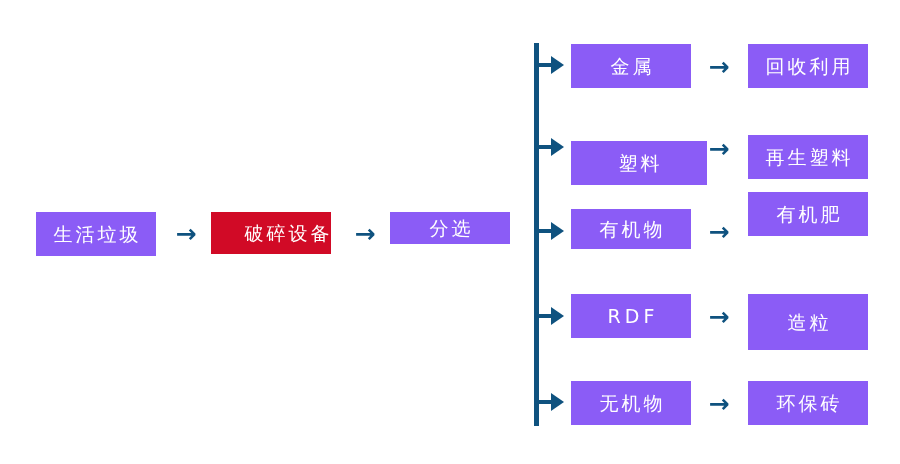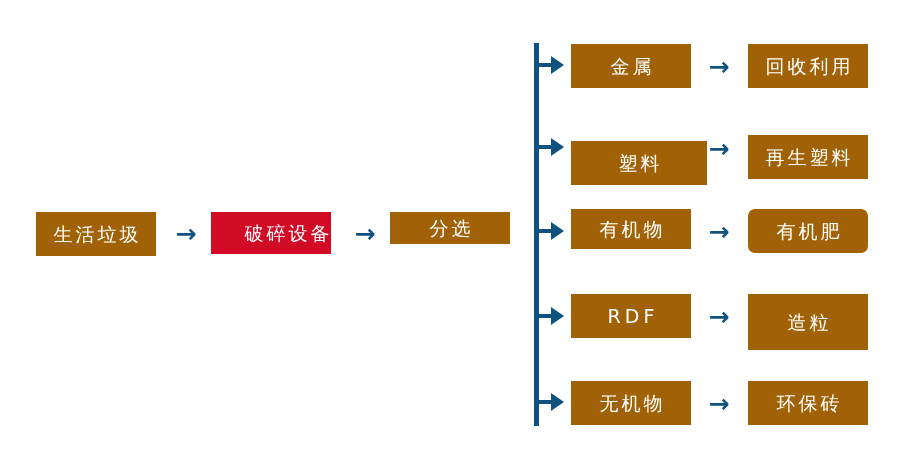--- a/index.html
+++ b/index.html
@@ -29,21 +29,21 @@
     justify-content: center;
     box-sizing: border-box;
     color: #ffffff;
     font-size: 19px;
     letter-spacing: 3px;
     text-indent: 3px;
     line-height: 1;
     white-space: nowrap;
     font-weight: 400;
   }
-  .node.blue  { background: #a16207; }
+  .node.blue  { background: #8b5cf6; }
   .node.red   { background: #d10a26; padding-left: 32px; }
 
   .node.latin { letter-spacing: 4px; text-indent: 4px; font-size: 19px; text-align: center; }
 
   
   .arrow {
     position: absolute;
     color: #0f527f;
     font-size: 25px;
     line-height: 1;
@@ -112,21 +112,21 @@
 
   <div class="node blue" style="left:748px; top:126px; width:120px; height:44px;margin-top:9px;">再生塑料</div>
 
   <div class="branch-stem" style="left:539px; top:229px; width:16px;"></div>
   <div class="branch-head" style="left:551px; top:222px;"></div>
 
   <div class="node blue" style="left:571px; top:209px; width:120px; height:40px;">有机物</div>
 
   <div class="arrow" style="left:696px; top:209px; width:46px; height:44px;">→</div>
 
-  <div class="node blue" style="left:748px; top:209px; width:120px; height:44px;border-radius:7px;">有机肥</div>
+  <div class="node blue" style="left:748px; top:192px; width:120px; height:44px;">有机肥</div>
 
   <div class="branch-stem" style="left:539px; top:314px; width:16px;"></div>
   <div class="branch-head" style="left:551px; top:307px;"></div>
 
   <div class="node blue latin" style="left:571px; top:294px; width:120px; height:44px;">RDF</div>
 
   <div class="arrow" style="left:696px; top:294px; width:46px; height:44px;">→</div>
 
   <div class="node blue" style="left:748px; top:294px; width:120px; height:56px;">造粒</div>
 

